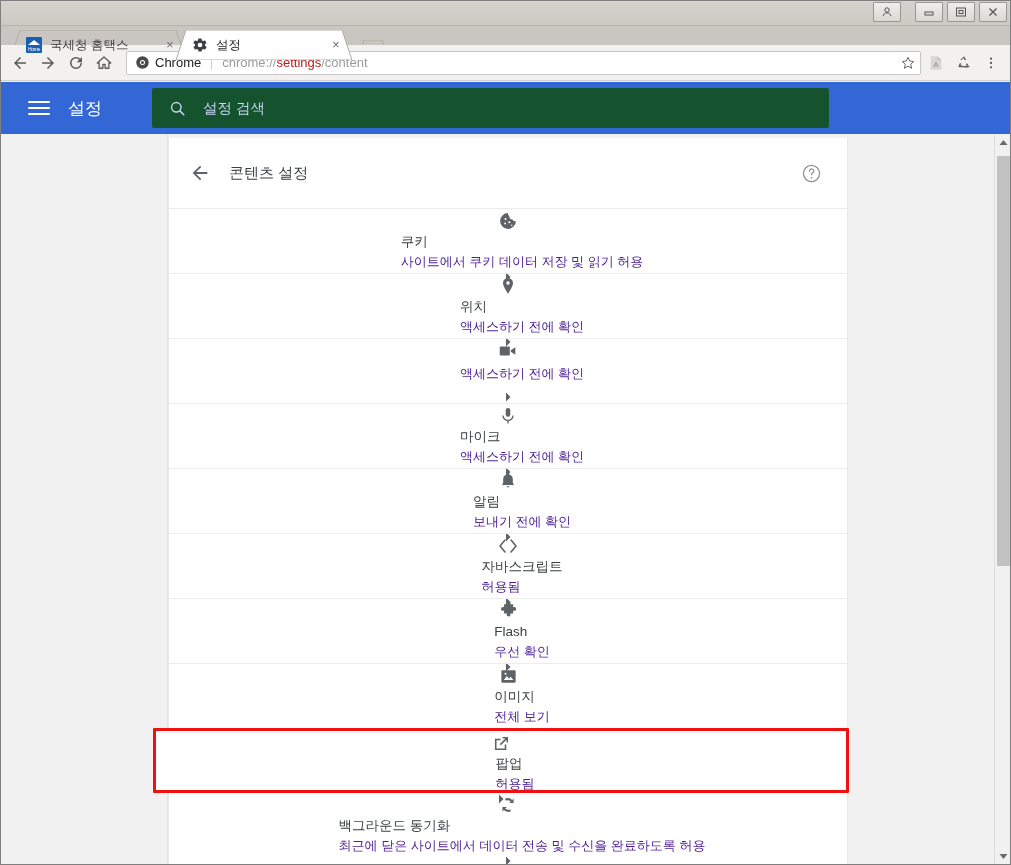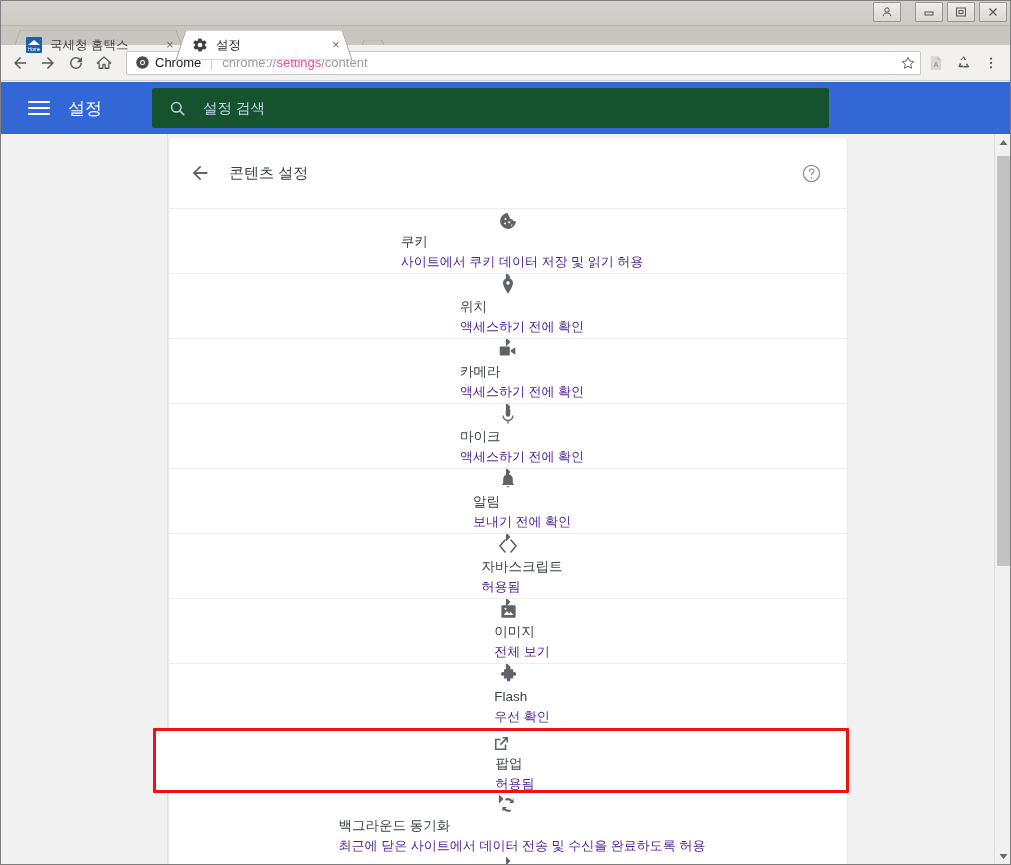--- a/index.html
+++ b/index.html
@@ -175,21 +175,21 @@
     color: #222;
     font-size: 13px;
   }
   .omni-divider {
     width: 1px;
     height: 15px;
     background: #d0d0d0;
     margin: 0 4px;
   }
   .url { color: #9a9a9a; font-size: 13px; white-space: nowrap; }
-  .url .strong { color: #ec4899; }
+  .url .strong { color: #b91c1c; }
   .star-btn {
     width: 26px; height: 24px;
     display: flex; align-items: center; justify-content: center;
     background: #ffffff;
     border: 1px solid #c6c6c6;
     border-left: none;
     border-radius: 0 2px 2px 0;
     margin-left: -7px;
     box-sizing: border-box;
     flex: none;
@@ -613,21 +613,20 @@
       </div>
 
       <div class="settings-row">
         <div class="row-icon">
           <svg width="22" height="22" viewBox="0 0 24 24">
             <rect x="3" y="7" width="11" height="10" rx="1.2" fill="#5f6368"></rect>
             <path d="M15 11.2l5-3.2v8l-5-3.2z" fill="#5f6368"></path>
           </svg>
         </div>
         <div class="row-text">
-          <div class="row-title">카메라</div>
           <div class="row-sub">액세스하기 전에 확인</div>
         </div>
         <div class="row-arrow">
           <svg width="12" height="12" viewBox="0 0 12 12">
               <path d="M4 1.5 L8.5 6 L4 10.5 Z" fill="#5f6368"></path>
             </svg>
         </div>
       </div>
 
       <div class="settings-row">
@@ -680,54 +679,54 @@
         </div>
         <div class="row-arrow">
           <svg width="12" height="12" viewBox="0 0 12 12">
               <path d="M4 1.5 L8.5 6 L4 10.5 Z" fill="#5f6368"></path>
             </svg>
         </div>
       </div>
 
       <div class="settings-row">
         <div class="row-icon">
+          <svg width="21" height="21" viewBox="0 0 24 24">
+            <path d="M10 2.5a2.2 2.2 0 014.4 0c0 .5-.2.9-.4 1.3h3.3v3.4c.4-.3.8-.4 1.3-.4a2.2 2.2 0 010 4.4c-.5 0-.9-.2-1.3-.4v3.4h-3.4c.3.4.4.8.4 1.3a2.2 2.2 0 01-4.4 0c0-.5.2-.9.4-1.3H6.9v-3.4c-.4.3-.8.4-1.3.4a2.2 2.2 0 010-4.4c.5 0 .9.2 1.3.4V3.8h3.5c-.3-.4-.4-.8-.4-1.3z" fill="#5f6368"></path>
+          </svg>
+        </div>
+        <div class="row-text">
+          <div class="row-title">Flash</div>
+          <div class="row-sub">우선 확인</div>
+        </div>
+        <div class="row-arrow">
+          <svg width="12" height="12" viewBox="0 0 12 12">
+              <path d="M4 1.5 L8.5 6 L4 10.5 Z" fill="#5f6368"></path>
+            </svg>
+        </div>
+      </div>
+
+      <div class="settings-row">
+        <div class="row-icon">
           <svg width="19" height="19" viewBox="0 0 24 24">
             <rect x="3" y="4" width="18" height="16" rx="1.6" fill="#5f6368"></rect>
             <path d="M6 16.5l4-5 2.6 3.2 2.2-2.4 3.3 4.2z" fill="#ffffff"></path>
             <circle cx="8.2" cy="8.6" r="1.3" fill="#ffffff"></circle>
           </svg>
         </div>
         <div class="row-text">
           <div class="row-title">이미지</div>
           <div class="row-sub">전체 보기</div>
         </div>
         <div class="row-arrow">
           <svg width="12" height="12" viewBox="0 0 12 12">
               <path d="M4 1.5 L8.5 6 L4 10.5 Z" fill="#5f6368"></path>
             </svg>
         </div>
       </div>
 
-      <div class="settings-row">
-        <div class="row-icon">
-          <svg width="21" height="21" viewBox="0 0 24 24">
-            <path d="M10 2.5a2.2 2.2 0 014.4 0c0 .5-.2.9-.4 1.3h3.3v3.4c.4-.3.8-.4 1.3-.4a2.2 2.2 0 010 4.4c-.5 0-.9-.2-1.3-.4v3.4h-3.4c.3.4.4.8.4 1.3a2.2 2.2 0 01-4.4 0c0-.5.2-.9.4-1.3H6.9v-3.4c-.4.3-.8.4-1.3.4a2.2 2.2 0 010-4.4c.5 0 .9.2 1.3.4V3.8h3.5c-.3-.4-.4-.8-.4-1.3z" fill="#5f6368"></path>
-          </svg>
-        </div>
-        <div class="row-text">
-          <div class="row-title">Flash</div>
-          <div class="row-sub">우선 확인</div>
-        </div>
-        <div class="row-arrow">
-          <svg width="12" height="12" viewBox="0 0 12 12">
-              <path d="M4 1.5 L8.5 6 L4 10.5 Z" fill="#5f6368"></path>
-            </svg>
-        </div>
-      </div>
-
       <div class="settings-row highlighted">
         <div class="row-icon">
           <svg width="21" height="21" viewBox="0 0 24 24">
             <path d="M4.5 6.5h6.5v1.8H6.3v9.4h9.4v-4.7h1.8v6.5h-13z" fill="#5f6368"></path>
             <path d="M13.2 4.5h6.3v6.3h-1.8V7.6l-6.4 6.4-1.3-1.3 6.4-6.4h-3.2z" fill="#5f6368"></path>
           </svg>
         </div>
         <div class="row-text">
           <div class="row-title">팝업</div>
           <div class="row-sub">허용됨</div>

